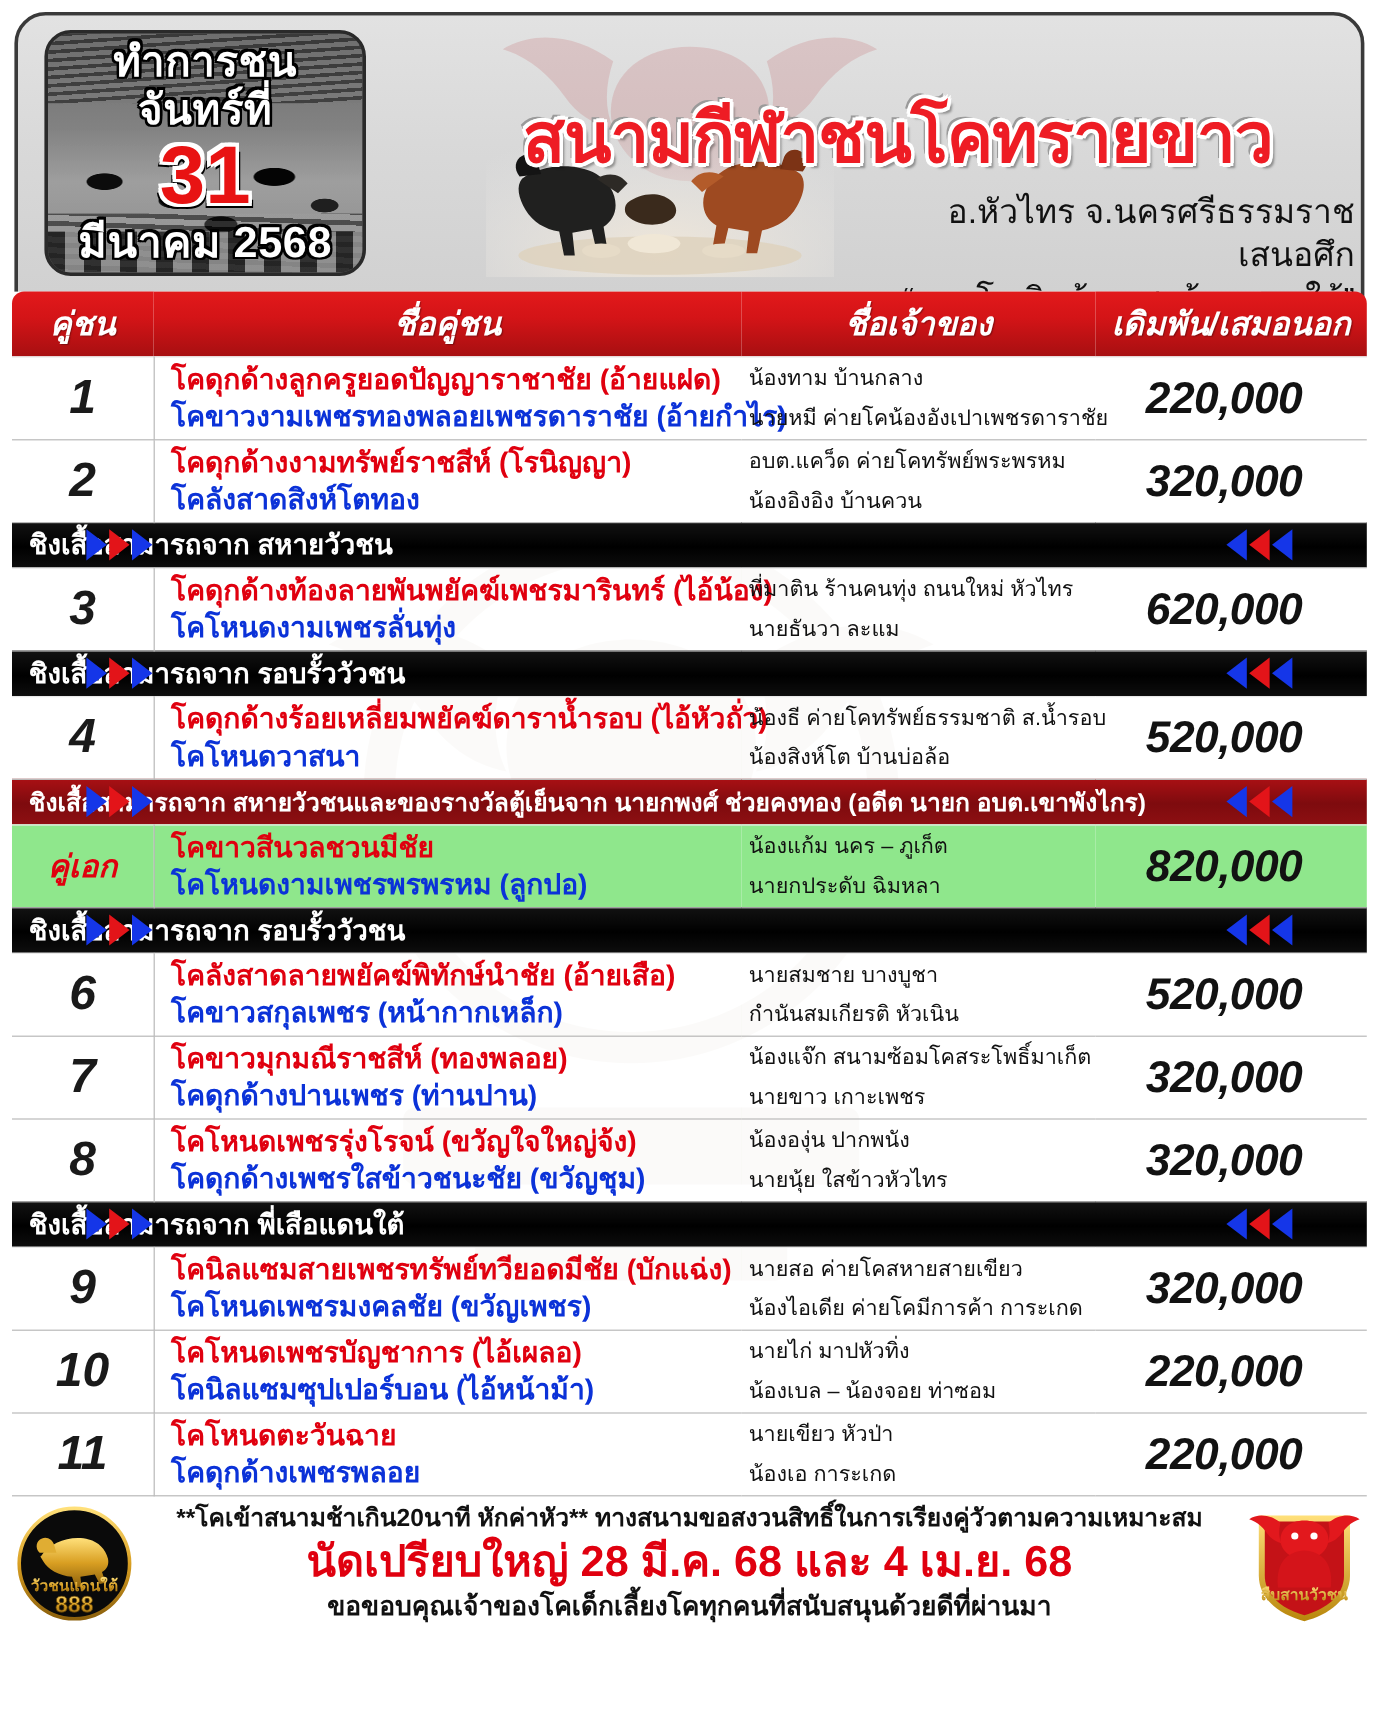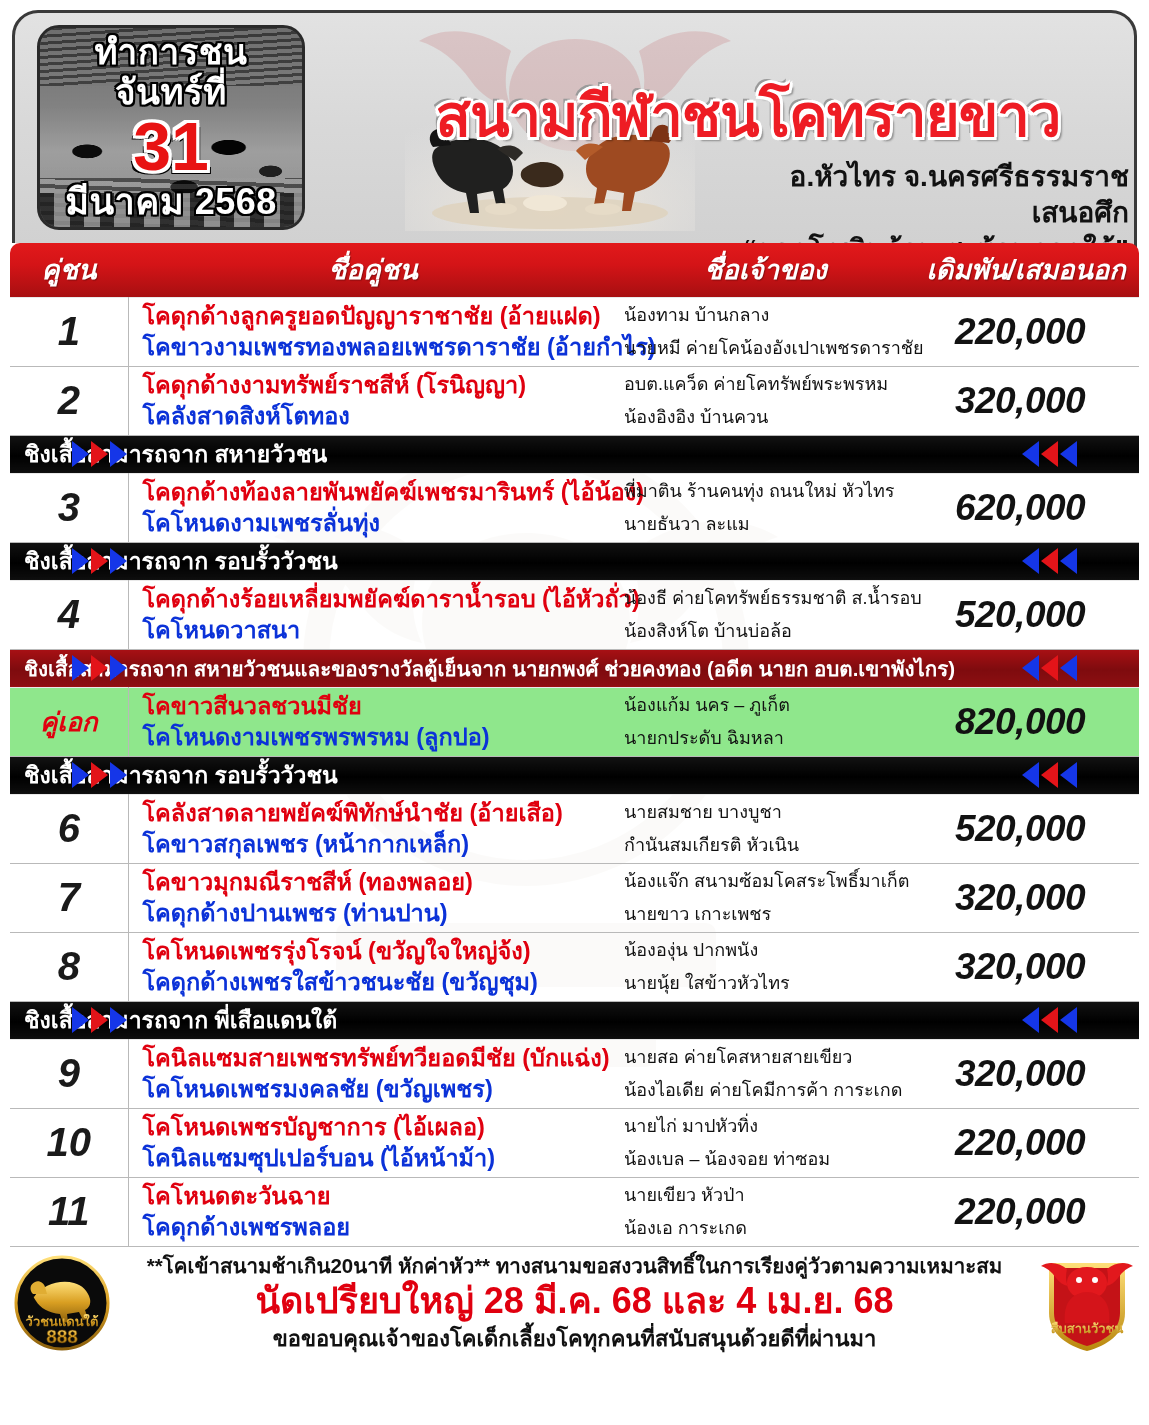--- a/index.html
+++ b/index.html
@@ -130,21 +130,21 @@
       -4px -4px 0 #9a9a9a, 4px 4px 2px rgba(0,0,0,.35);
     white-space: nowrap;
   }
   .sub-lines {
     margin-top: 10px;
     text-align: right;
     padding-right: 14px;
   }
   .sub-line {
     font-size: 28px;
-    font-weight: bold;
+    font-weight: normal;
     color: #111;
     line-height: 1.30;
     white-space: nowrap;
   }
   .sub-line.time .hl { color: #e81313; }
 
   
   .table-wrap {
     position: relative;
     width: 1051px;

